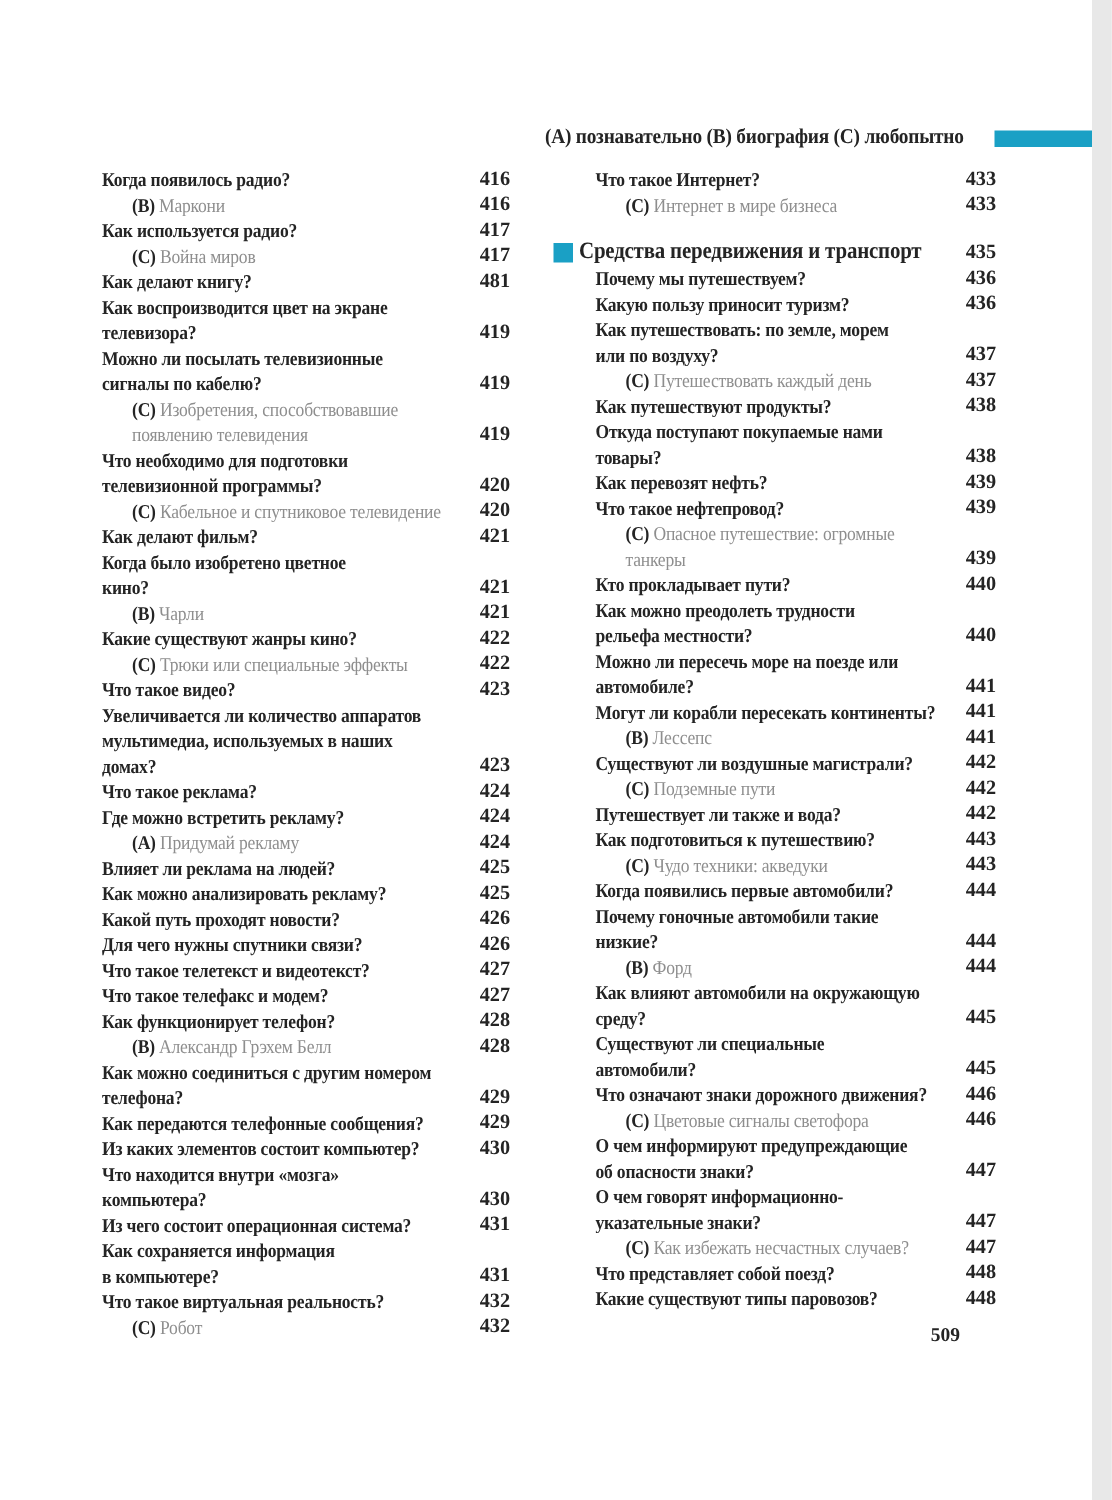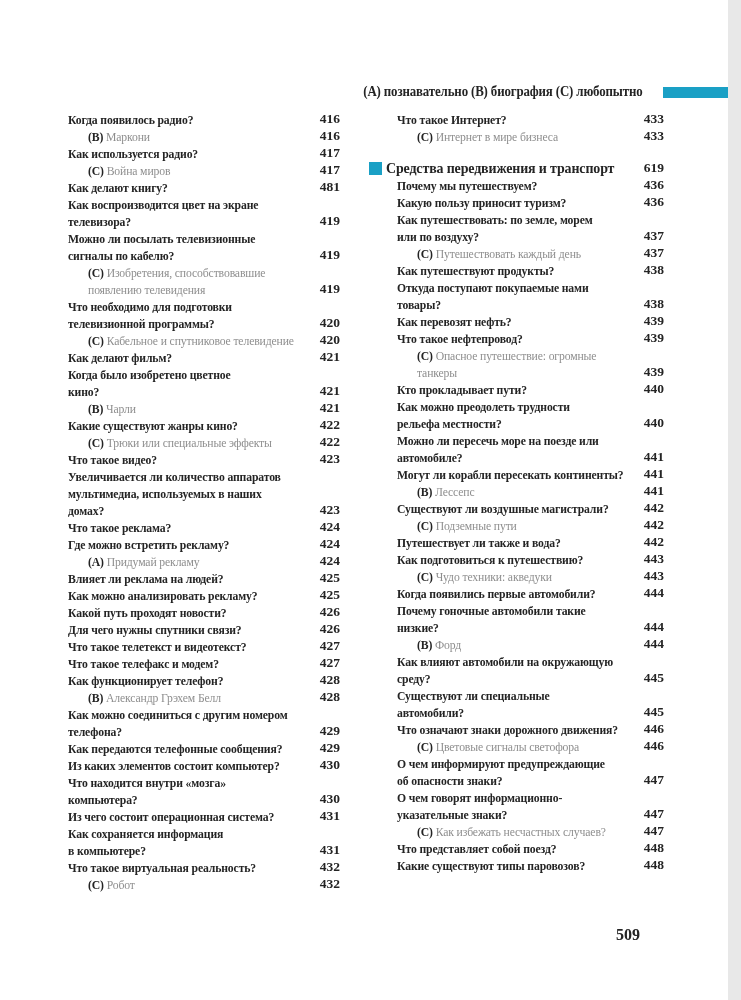--- a/index.html
+++ b/index.html
@@ -41,22 +41,22 @@
   .sq{
     position:absolute;left:-17px;top:4px;width:13px;height:13px;
     background:var(--accent,#1aa0c5);
   }
   .pg{
     position:absolute;right:0;bottom:1px;
     font-size:13.5px;line-height:16px;font-weight:700;color:var(--ink,#242424);
   }
   .spacer{height:13px;}
   #folio{
-    position:absolute;top:926px;right:88px;
-    font-size:16px;font-weight:700;color:var(--ink,#242424);
+    position:absolute;top:882px;right:88px;
+    font-size:13px;font-weight:700;color:var(--ink,#242424);
   }
 </style>
 </head>
 <body>
 
 <div id="page">
   <div id="legend">(А) познавательно (В) биография (С) любопытно</div>
   <div id="accent-bar"></div>
   <div id="colL" class="col">
       <div class="row main">
@@ -220,21 +220,21 @@
         <div class="pg">433</div>
       </div>
       <div class="row sub">
         <div class="txt"><span class="lbl">(С) </span><span>Интернет в мире бизнеса</span></div>
         <div class="pg">433</div>
       </div>
       <div class="spacer"></div>
       <div class="row section">
         <span class="sq"></span>
         <div class="txt">Средства передвижения и транспорт</div>
-        <div class="pg">619</div>
+        <div class="pg">435</div>
       </div>
       <div class="row main">
         <div class="txt">Почему мы путешествуем?</div>
         <div class="pg">436</div>
       </div>
       <div class="row main">
         <div class="txt">Какую пользу приносит туризм?</div>
         <div class="pg">436</div>
       </div>
       <div class="row main">

